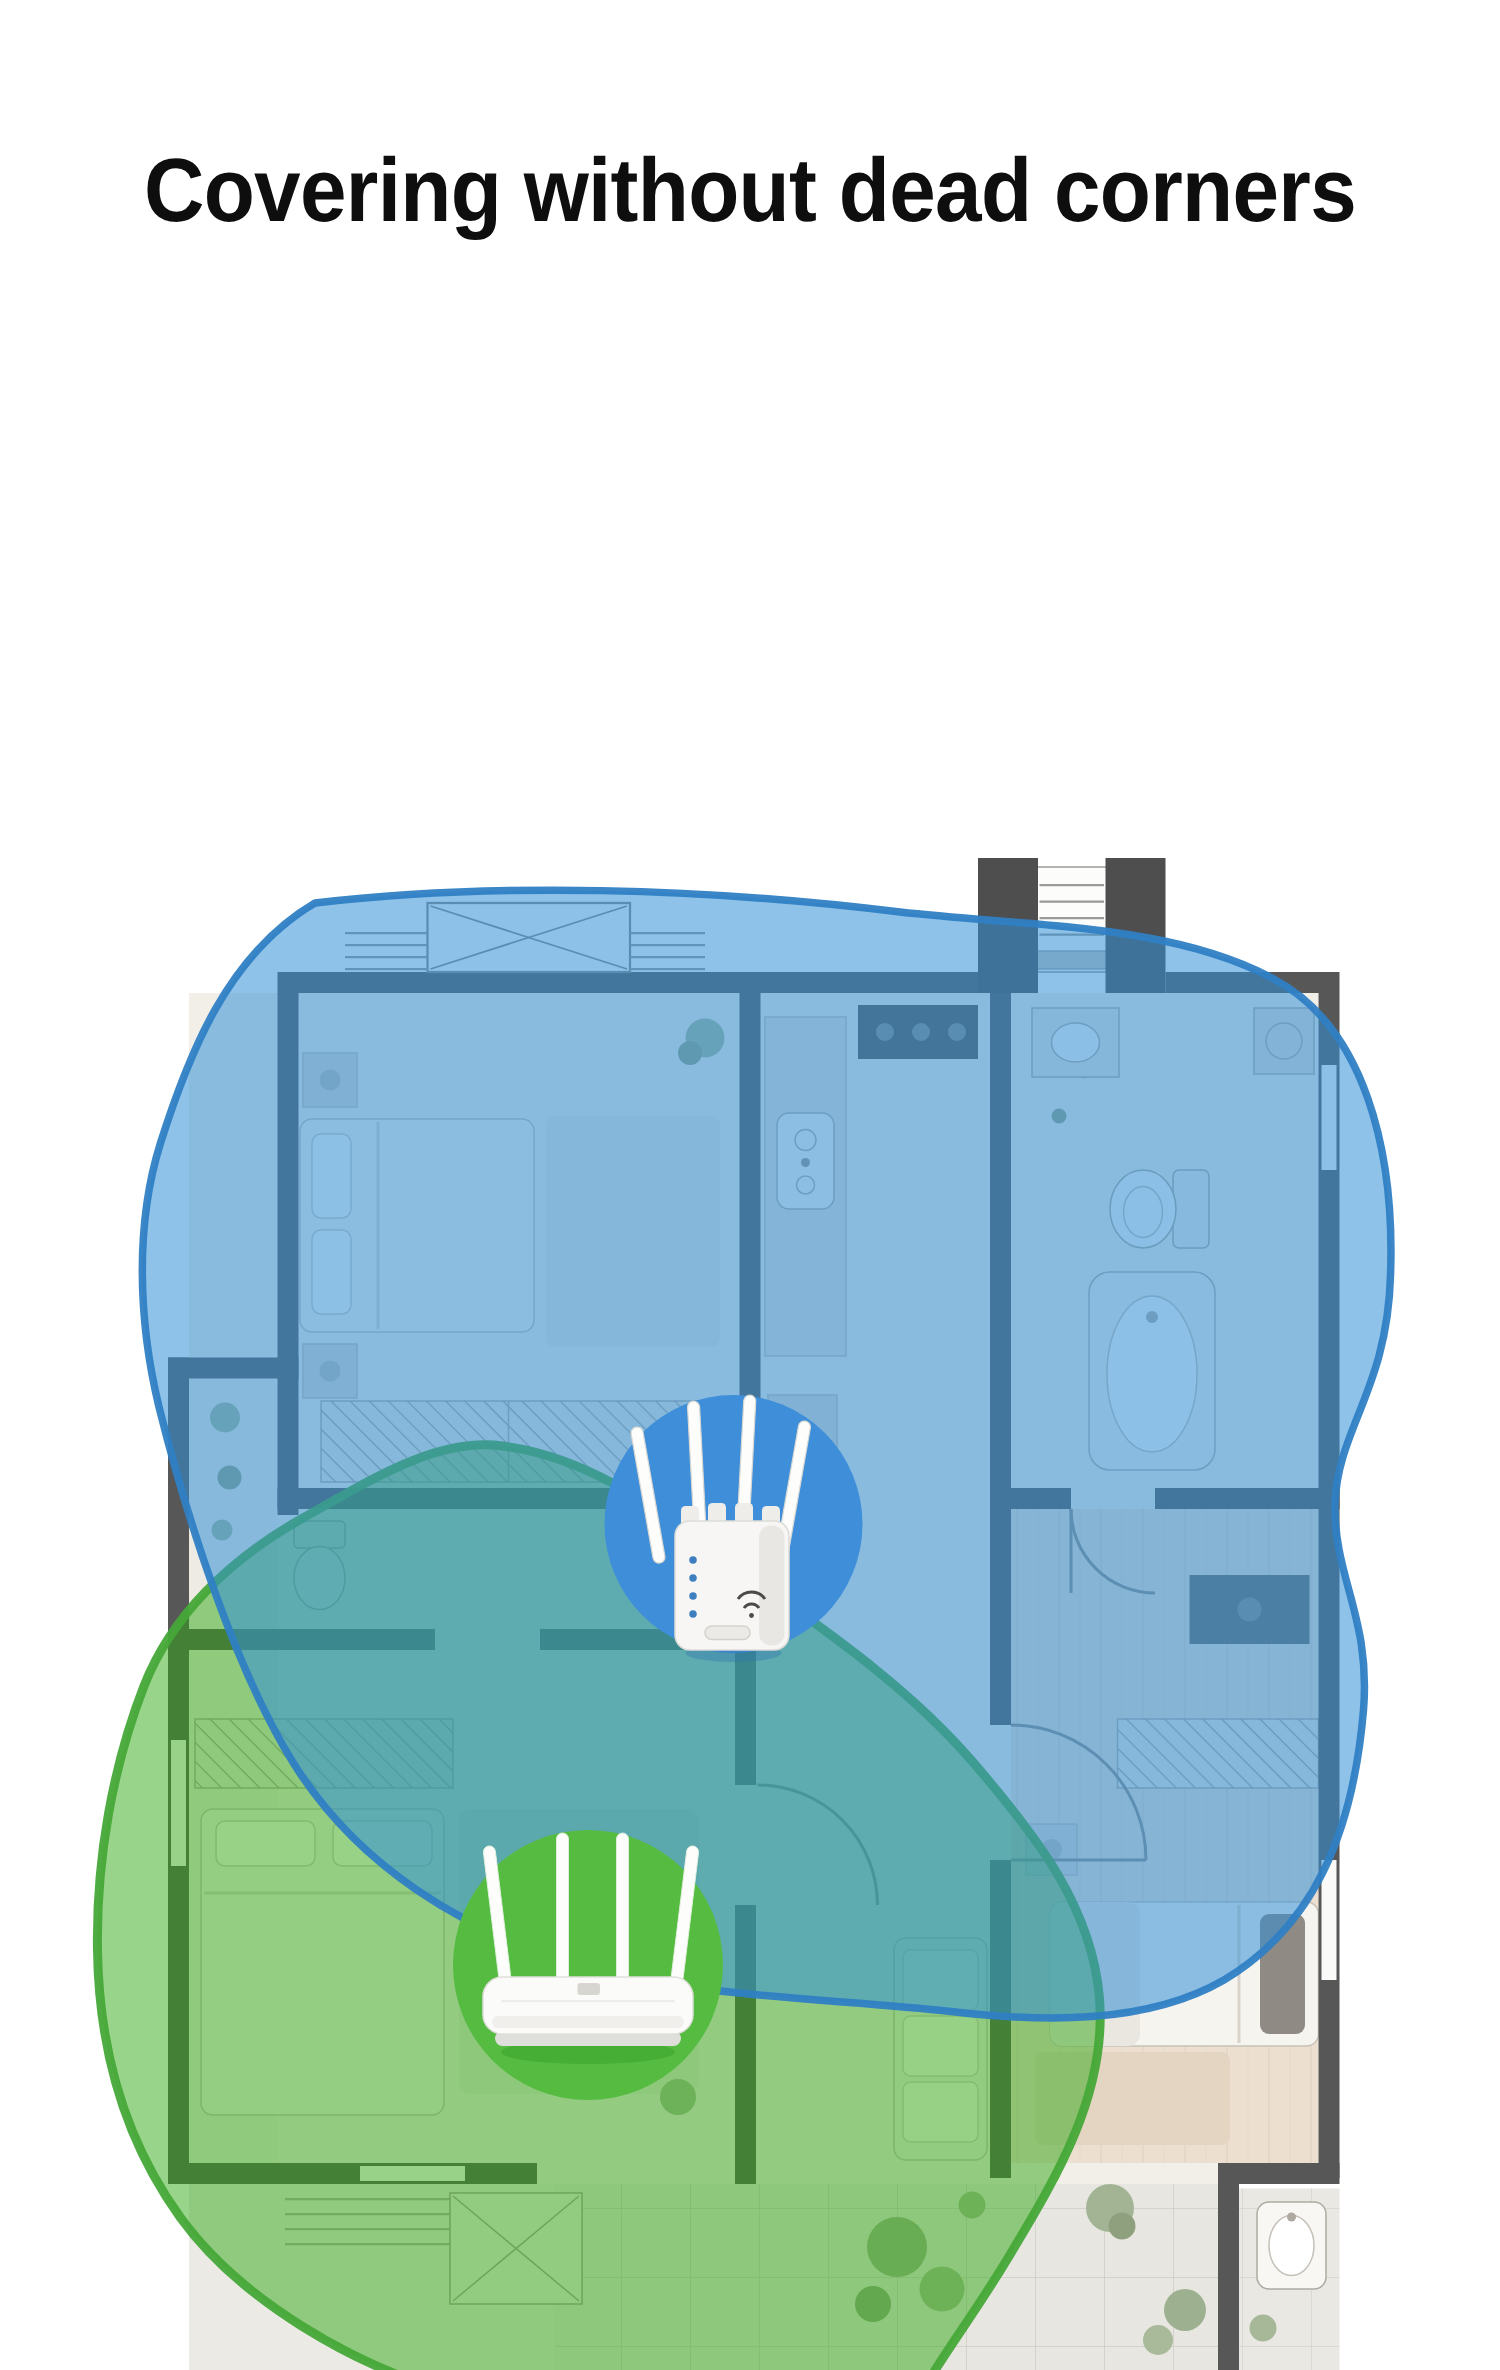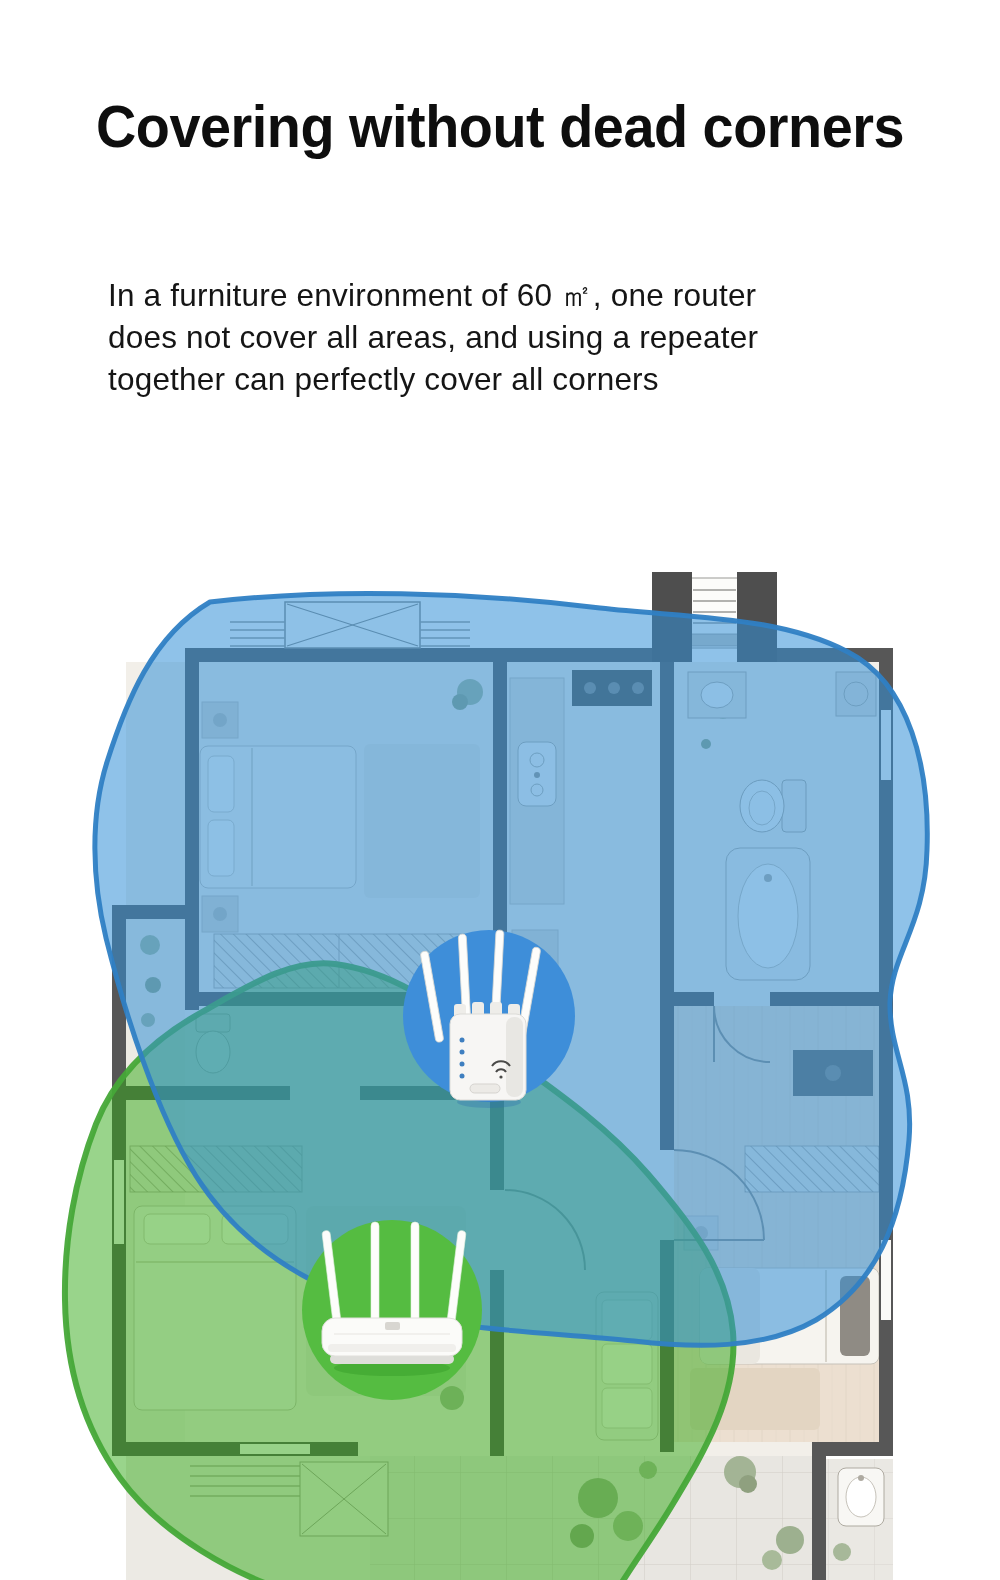--- a/index.html
+++ b/index.html
@@ -303,19 +303,14 @@
         <rect x="322" y="1318" width="140" height="38" rx="13" fill="#fbfbf9" stroke="#e0dfdb"></rect>
         <rect x="328" y="1344" width="128" height="8" rx="4" fill="#f0efec"></rect>
         <rect x="385" y="1322" width="15" height="8" rx="2" fill="#d8d6d1"></rect>
         <line x1="334" y1="1334" x2="450" y2="1334" stroke="#eeede9" stroke-width="1.5"></line>
       </g>
     </g>
   </svg>
 
   <h1 class="title">Covering without dead corners</h1>
 
-  <div class="desc">
-    <div class="line">In a furniture environment of 60 ㎡, one router</div>
-    <div class="line">does not cover all areas, and using a repeater</div>
-    <div class="line">together can perfectly cover all corners</div>
-  </div>
 
 </div>
 
 </body></html>

